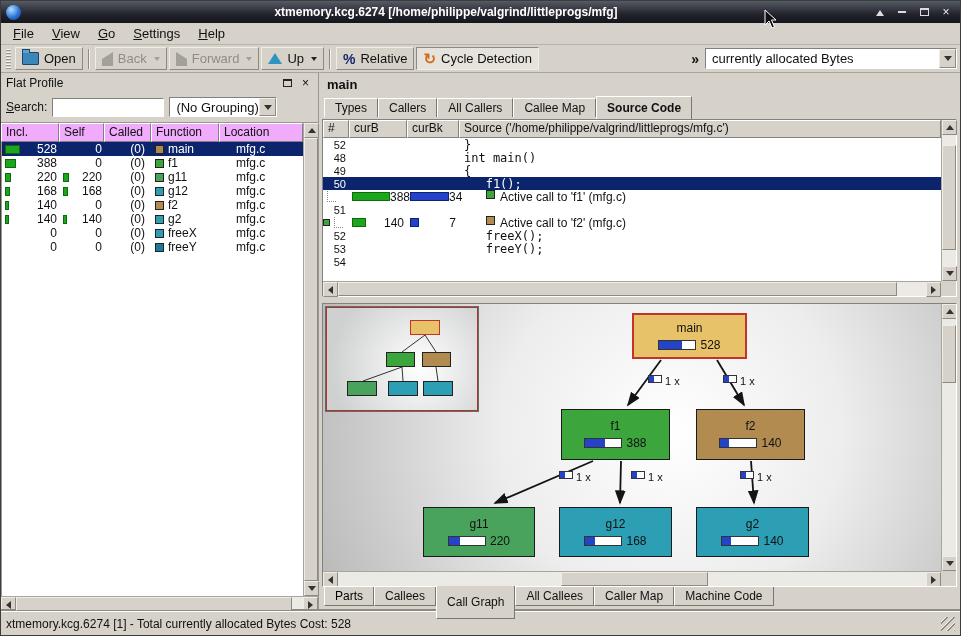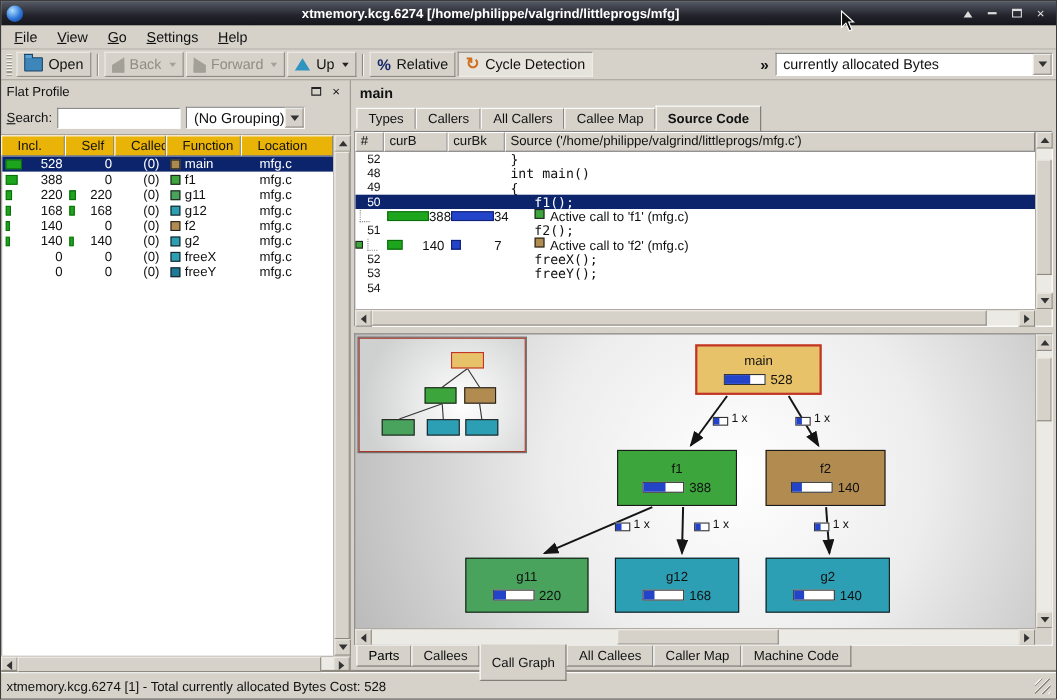--- a/index.html
+++ b/index.html
@@ -47,21 +47,21 @@
 .dock-title{height:19px;flex:none;display:flex;align-items:center;padding:0 5px;gap:3px}
 .dock-title .lbl{flex:1;font-size:12px}
 .dock-btn{width:15px;height:14px;display:flex;align-items:center;justify-content:center;font-size:12px;line-height:1}
 .float-ic{width:9px;height:8px;border:1px solid #222;border-top-width:2px}
 .search-row{height:30px;flex:none;display:flex;align-items:center;gap:5px;padding:0 5px}
 .search-input{width:112px;height:19px;background:#fff;border:1px solid;border-color:#808080 #fff #fff #808080;font:13px "Liberation Sans",sans-serif;padding:0 3px;outline:none}
 .combo.sm{height:20px;width:108px}
 
 .fp-table{flex:1;display:flex;flex-direction:column;min-height:0;position:relative;border-top:1px solid #9b978f}
 .thead{display:flex;height:19px;flex:none;padding-right:15px;font-size:12px}
-.hcell{background:#eab308;border:1px solid;border-color:#fff #818181 #818181 #fff;padding:1px 14px;white-space:nowrap;overflow:hidden}
+.hcell{background:#f0abfc;border:1px solid;border-color:#fff #818181 #818181 #fff;padding:1px 4px;white-space:nowrap;overflow:hidden}
 .w-incl{width:58px}.w-self{width:45px}.w-called{width:47px}.w-func{width:68px}.w-loc{flex:1}
 .tbody{flex:1;background:#fff;margin-right:15px;overflow:hidden;border-left:1px solid #9b978f}
 .frow{display:flex;height:14px;align-items:center;font-size:12px}
 .frow.sel{background:#0b246b;color:#fff}
 .ci{width:58px;display:flex;align-items:center;padding:0 3px}
 .cs{width:45px;display:flex;align-items:center;padding:0 3px}
 .cc{width:47px;text-align:right;padding-right:7px}
 .cf{width:81px;display:flex;align-items:center;gap:4px;padding-left:3px}
 .cl{flex:1;padding-left:3px}
 .numr{margin-left:auto}
@@ -115,21 +115,21 @@
 .sv-corner{position:absolute;right:0;bottom:0;width:15px;height:15px;background:#d6d2ca}
 .splitter-h{height:6px;flex:none}
 
 .graph{position:relative;flex:1;min-height:0;border:1px solid;border-color:#818181 #fff #fff #818181;background:radial-gradient(circle at 55% 45%,#ffffff 0%,#ededed 45%,#b9b9b9 100%);overflow:hidden}
 .gsvg{position:absolute;left:0;top:0}
 .gnode{position:absolute;border:1px solid #1a1a1a;display:flex;flex-direction:column;align-items:center;justify-content:center;gap:3px;font-size:12px;cursor:default}
 .gnode.sel{border:2px solid #c2342a}
 .gbar{width:38px;height:10px;background:#fff;border:1px solid #333;display:block}
 .gfill{display:block;height:100%;background:#2343c8}
 .gbar-row{display:flex;align-items:center;gap:4px}
-.gedge{position:absolute;display:flex;align-items:flex-end;gap:3px;font-size:11px}
+.gedge{position:absolute;display:flex;align-items:flex-start;gap:3px;font-size:11px}
 .ebar{width:14px;height:8px;background:#fff;border:1px solid #333;display:block}
 .efill{display:block;height:100%;background:#2343c8}
 .overview{position:absolute;left:2px;top:2px;width:154px;height:106px;border:1px solid #6a6a6a;background:radial-gradient(circle at 62% 58%,#ffffff,#cfd0d0 80%)}
 .ov-vp{position:absolute;inset:0;border:1px solid #a8382c}
 .mini{position:absolute;border:1px solid #222}
 .g-vscroll{position:absolute;right:0;top:0;bottom:15px;width:15px}
 .g-hscroll{position:absolute;left:0;right:15px;bottom:0;height:15px}
 .g-corner{position:absolute;right:0;bottom:0;width:15px;height:15px;background:#d6d2ca}
 
 .statusbar{height:24px;flex:none;display:flex;align-items:center;border-top:1px solid #fff;box-shadow:0 -2px 0 #8e8a82;padding:0 5px;font-size:12px;background:#d6d2ca}
@@ -472,21 +472,20 @@
               </span>
             <span class="sc-call">
                 <i class="fsq" style="background-color: rgb(60, 165, 60);"></i>
                 <span>Active call to 'f1' (mfg.c)</span>
               </span>
           </div>
           <div class="srow">
             <span class="sc-num">51</span>
               <span class="sc-curb"></span>
               <span class="sc-curbk"></span>
-              <span class="sc-src">   f2();</span>
           </div>
           <div class="srow">
             <span class="sc-num">
                 <i class="fsq" style="width: 7px; height: 7px; background-color: rgb(60, 165, 60);"></i>
                 <i class="treebox"></i>
               </span>
             <span class="sc-curb">
                 <i class="hbar green" style="width: 27%;"></i>
                 <span class="numr">140</span>
               </span>

